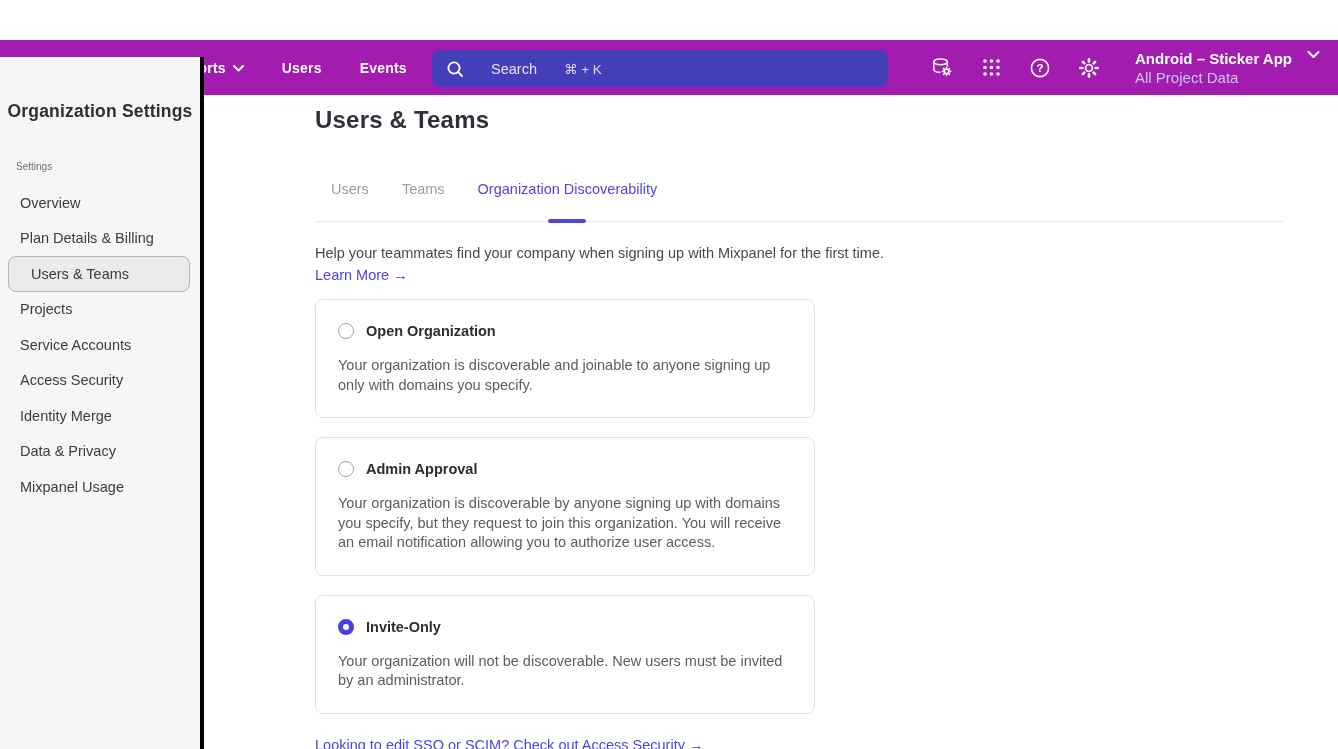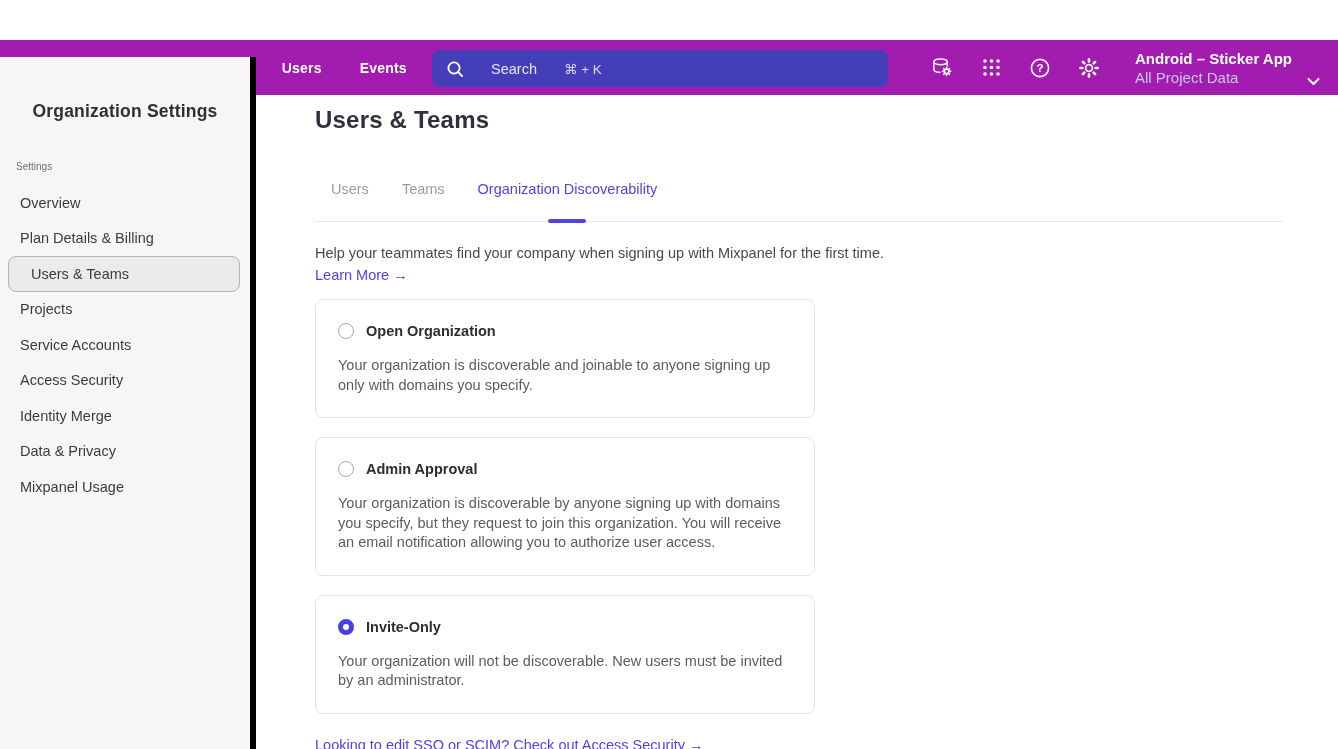--- a/index.html
+++ b/index.html
@@ -22,28 +22,28 @@
   }
   .search {
     position:absolute; left:432px; top:10px; width:456px; height:37px;
     background:#453eb9; border-radius:8px; display:flex; align-items:center;
     padding:0 14px; gap:27px; cursor:text;
   }
   .search-text { color:#e6e4fb; font-size:14.5px; }
   .search-shortcut { color:#d9d6f8; font-size:13.5px; }
   .nav-right { margin-left:auto; margin-right:18px; display:flex; align-items:center; gap:27px; }
   .icon-btn { width:22px; height:22px; display:flex; align-items:center; justify-content:center; cursor:pointer; }
-  .project { display:flex; align-items:flex-end; gap:15px; margin-left:8px; cursor:pointer; }
+  .project { display:flex; align-items:flex-start; gap:15px; margin-left:8px; cursor:pointer; }
   .project-name { font-size:15px; font-weight:700; color:#fff; line-height:17px; }
   .project-scope { font-size:15px; font-weight:400; color:#c9c6f0; margin-top:2px; }
 
   
   .sidebar {
-    position:absolute; top:57px; left:0; bottom:0; width:256px;
-    background:#f7f6f5; border-right:6px solid #000000;
+    position:absolute; top:57px; left:0; bottom:0; width:204px;
+    background:#f7f6f5; border-right:4px solid #000000;
   }
   .sidebar-title { margin-top:44px; text-align:center; font-size:17.5px; font-weight:700; color:#2e2e35; letter-spacing:.2px; }
   .sidebar-section { margin:39px 0 0 16px; font-size:10px; color:#6d6d71; }
   .sidebar-list { margin-top:13px; list-style:none; }
   .sidebar-item {
     height:35.5px; display:flex; align-items:center; padding-left:20px;
     font-size:14.5px; color:#3b3b40; cursor:pointer; border-radius:8px;
   }
   .sidebar-item.selected {
     margin:0 10px 0 8px; padding-left:22px;

